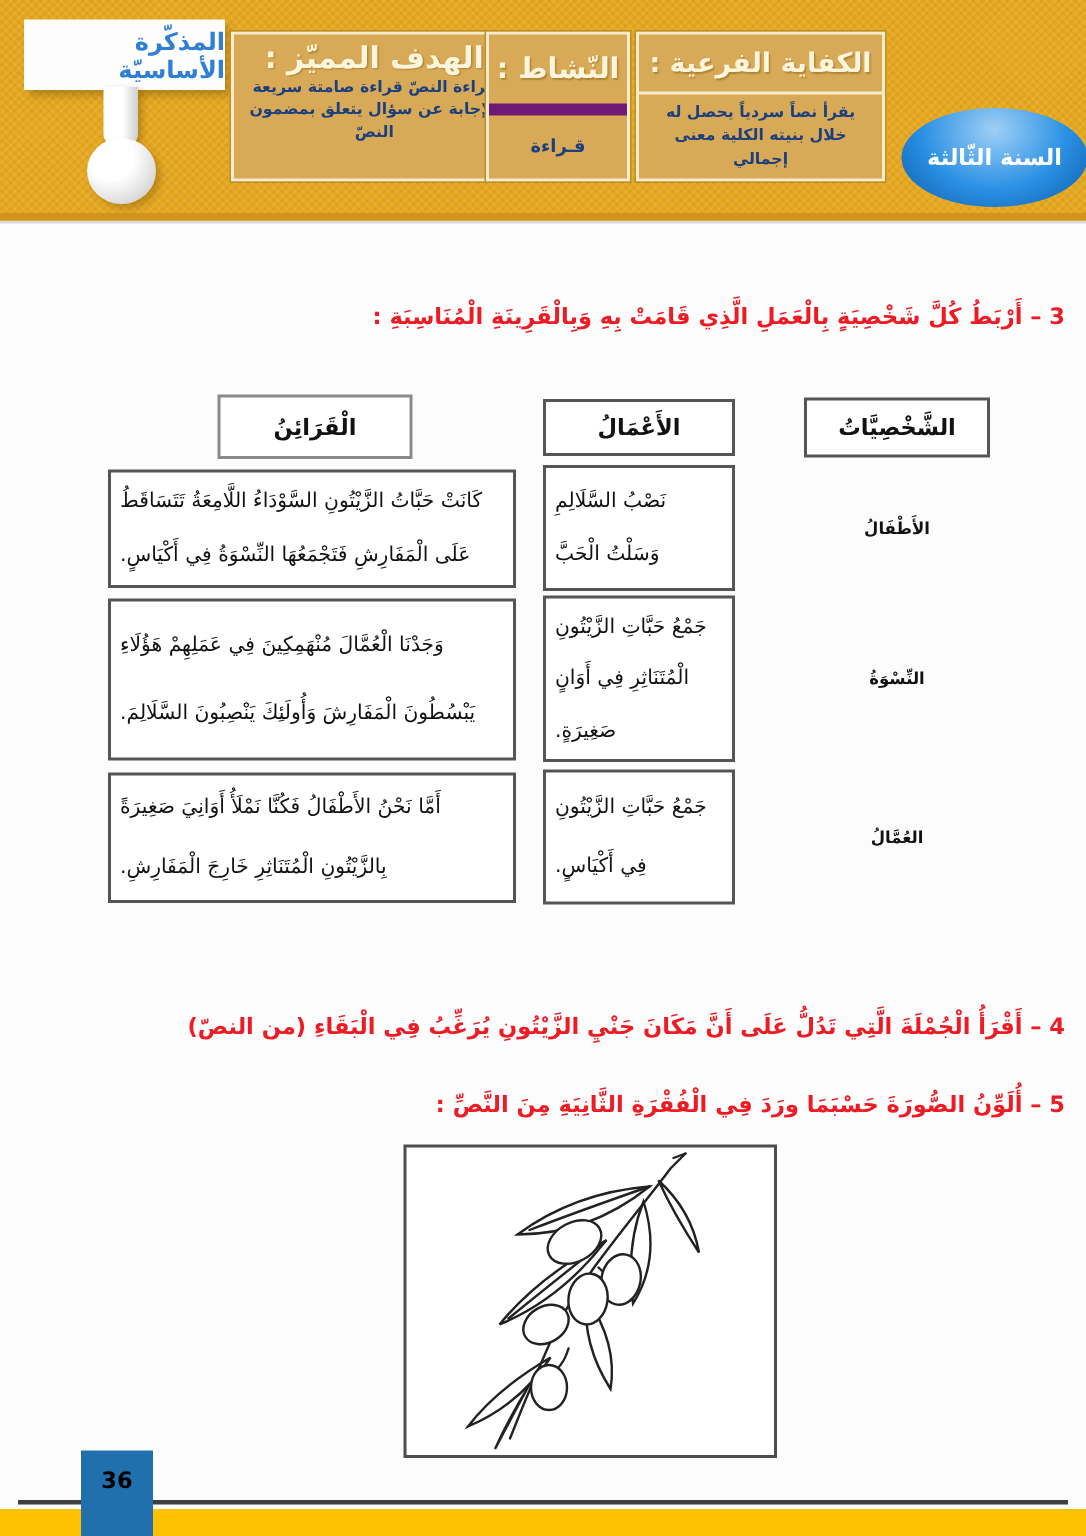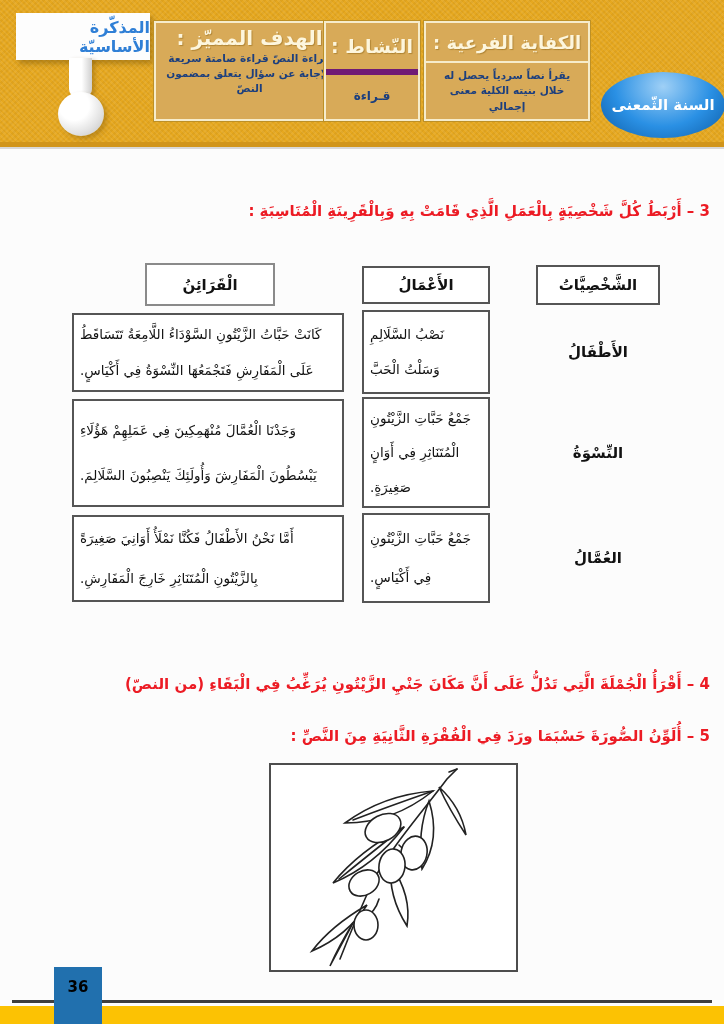--- a/index.html
+++ b/index.html
@@ -25,21 +25,21 @@
 
   .panel{position:absolute;background:#d8aa58;border:2px solid #f6eccb;outline:1px solid #bd9026;
          box-sizing:border-box;direction:rtl;text-align:center;}
   .panel-title{color:#fdf6dd;font-weight:bold;text-shadow:1px 1px 1px rgba(120,80,0,.4);}
   .panel-body{color:#1c3f7e;font-weight:bold;line-height:1.45;}
   .goal{left:154px;top:21px;width:191px;height:100px;padding-top:3px;}
   .goal .panel-title{font-size:20px;line-height:1.2;}
   .goal .panel-body{font-size:10.5px;padding:1px 5px 0 5px;}
   .split{display:flex;flex-direction:column;}
   .activity{left:324px;top:21px;width:96px;height:100px;}
-  .activity .cell-top{height:46px;border-bottom:6px solid #701a75;display:flex;align-items:center;justify-content:center;
+  .activity .cell-top{height:46px;border-bottom:8px solid #701a75;display:flex;align-items:center;justify-content:center;
                       font-size:19px;}
   .activity .cell-bottom{flex:1;display:flex;align-items:center;justify-content:center;font-size:12px;}
   .competency{left:424px;top:21px;width:166px;height:100px;}
   .competency .cell-top{height:38px;border-bottom:2px solid #f6eccb;display:flex;align-items:center;justify-content:center;
                         font-size:18px;}
   .competency .cell-bottom{flex:1;display:flex;align-items:center;justify-content:center;font-size:10.5px;padding:0 4px;}
 
   .badge-rect{position:absolute;left:604px;top:19px;width:110px;height:46px;border-radius:7px;
               background:linear-gradient(180deg,#7bbdf2 0%,#2a90e4 45%,#0f68b8 100%);
               border-bottom:3px solid #0a4f8e;box-sizing:border-box;
@@ -56,21 +56,21 @@
 
   
   .tbox{position:absolute;box-sizing:border-box;border:2px solid #555555;background:#ffffff;
         display:flex;align-items:center;justify-content:center;text-align:left;direction:rtl;
         color:#121212;font-size:13.5px;padding:2px 6px;}
   .thead{font-size:15px;font-weight:bold;padding:2px 4px;}
   .h-characters{left:536px;top:265px;width:124px;height:40px;}
   .h-actions{left:362px;top:266px;width:128px;height:38px;}
   .h-clues{left:145px;top:263px;width:130px;height:43px;border-color:#8a8a8a;}
   .name{position:absolute;box-sizing:border-box;display:flex;align-items:center;justify-content:center;
-        direction:rtl;text-align:center;font-size:15px;font-weight:600;color:#121212;}
+        direction:rtl;text-align:center;font-size:11px;font-weight:600;color:#121212;}
   .n1{left:536px;top:310px;width:124px;height:84px;}
   .n2{left:536px;top:397px;width:124px;height:111px;}
   .n3{left:536px;top:513px;width:124px;height:90px;}
   .a1{left:362px;top:310px;width:128px;height:84px;line-height:2.6;}
   .a2{left:362px;top:397px;width:128px;height:111px;line-height:2.55;}
   .a3{left:362px;top:513px;width:128px;height:90px;line-height:2.9;}
   .c1{left:72px;top:313px;width:272px;height:79px;line-height:2.6;}
   .c2{left:72px;top:399px;width:272px;height:108px;line-height:3.3;}
   .c3{left:72px;top:515px;width:272px;height:87px;line-height:2.9;}
 
@@ -105,21 +105,21 @@
     <div class="panel activity split">
       <div class="cell-top panel-title">النّشاط :</div>
       <div class="cell-bottom panel-body">قـراءة</div>
     </div>
 
     <div class="panel competency split">
       <div class="cell-top panel-title">الكفاية الفرعية :</div>
       <div class="cell-bottom panel-body">يقرأ نصاً سردياً يحصل له خلال بنيته الكلية معنى إجمالي</div>
     </div>
 
-    <div class="badge-ellipse">السنة الثّمعنى</div>
+    <div class="badge-ellipse">السنة الثّالثة</div>
   </header>
 
   <div class="ex-title ex3">3 – أَرْبَطُ كُلَّ شَخْصِيَةٍ بِالْعَمَلِ الَّذِي قَامَتْ بِهِ وَبِالْقَرِينَةِ الْمُنَاسِبَةِ :</div>
 
   <div class="tbox thead h-characters">الشَّخْصِيَّاتُ</div>
   <div class="tbox thead h-actions">الأَعْمَالُ</div>
   <div class="tbox thead h-clues">الْقَرَائِنُ</div>
 
   <div class="name n1">الأَطْفَالُ</div>
   <div class="tbox a1">نَصْبُ السَّلَالِمِ وَسَلْتُ الْحَبَّ</div>

